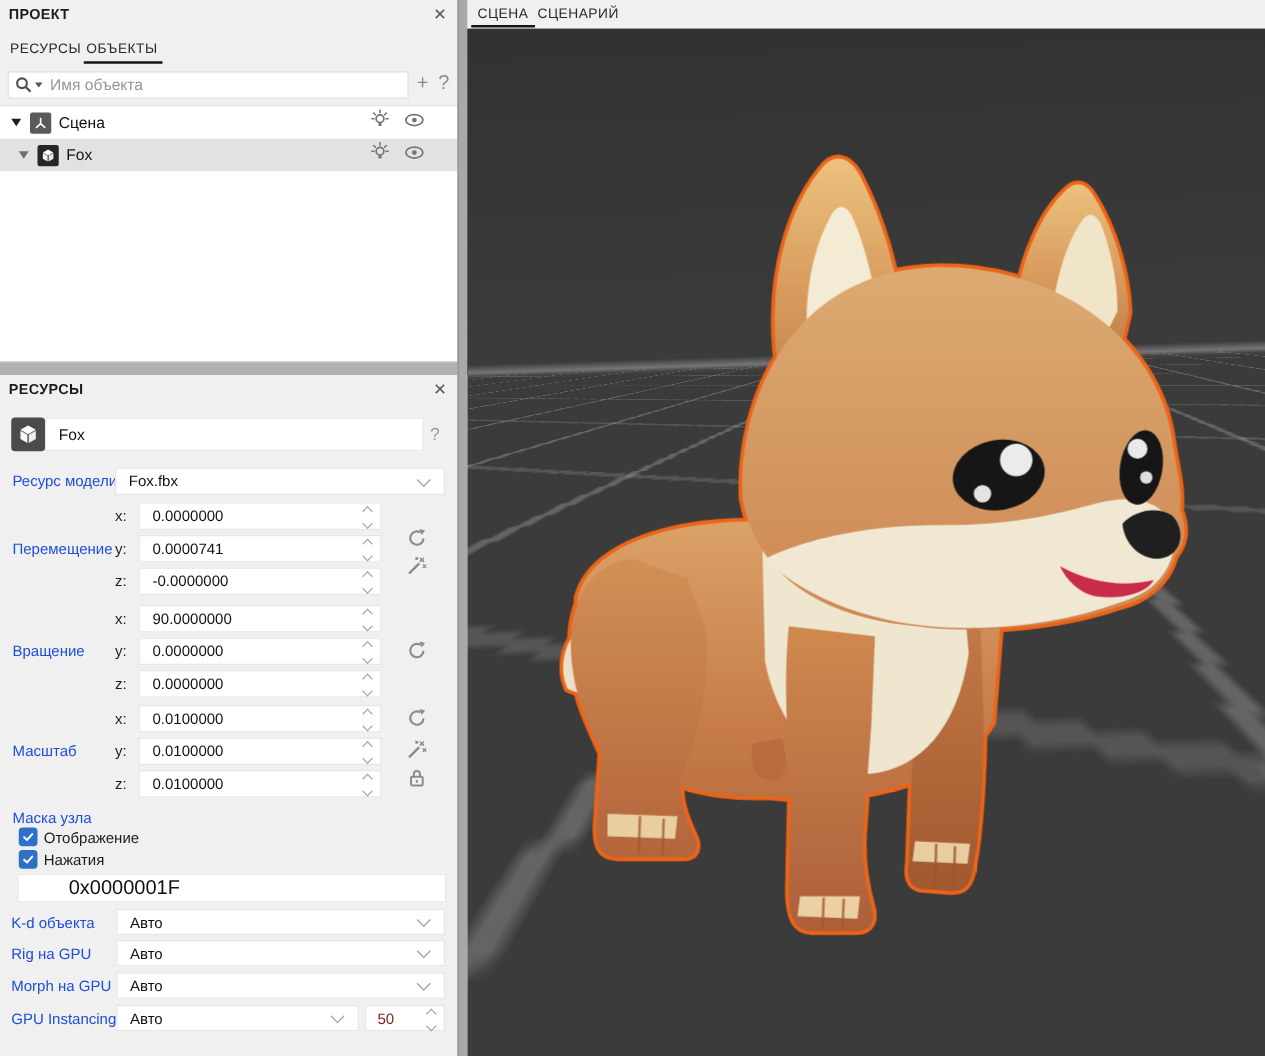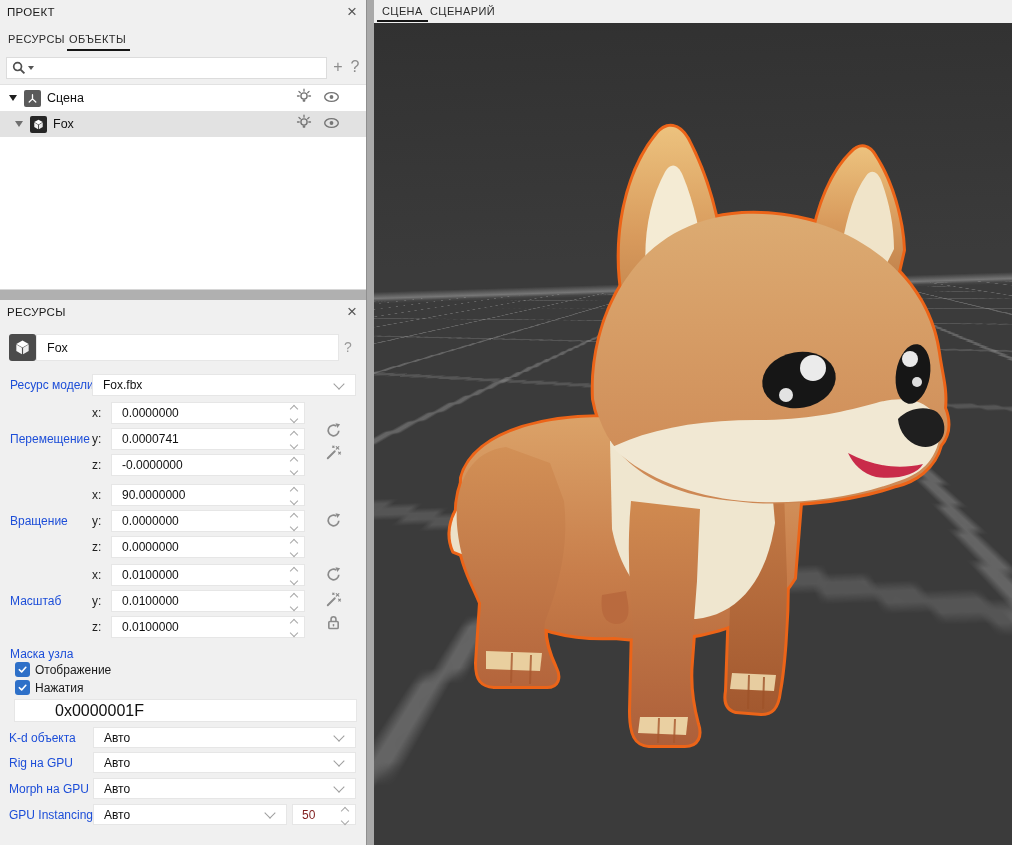--- a/index.html
+++ b/index.html
@@ -2,21 +2,21 @@
 <html><head>
 <meta charset="utf-8">
 <style>
   html,body{margin:0;padding:0;background:#d8d8d8;}
   #app{position:relative;width:1012px;height:845px;overflow:hidden;
        font-family:"Liberation Sans",sans-serif;background:#f0f0f0;
        -webkit-font-smoothing:antialiased;}
   
   .left-col{position:absolute;left:0;top:0;width:366px;height:845px;background:#f0f0f0;}
   .panel-header{position:relative;height:27px;}
-  .panel-title{position:absolute;left:7px;top:6px;font-size:11.5px;font-weight:normal;
+  .panel-title{position:absolute;left:7px;top:6px;font-size:11.5px;font-weight:bold;
                color:#1b1b1b;letter-spacing:.3px;}
   .close-x{position:absolute;right:6px;top:3px;font-size:17px;color:#555;cursor:default;
            width:16px;text-align:center;line-height:18px;}
   .tabs-row{position:absolute;left:0;top:28px;height:24px;}
   .tab{position:absolute;top:5px;font-size:11px;color:#2a2a2a;letter-spacing:.4px;}
   .tab.active::after{content:"";position:absolute;left:-2px;right:-4px;bottom:-6px;
                      height:2.5px;background:#151515;}
   
   .search-field{position:absolute;left:6px;top:57px;width:321px;height:22px;background:#fff;
                 border:1px solid #dcdcdc;box-sizing:border-box;display:flex;align-items:center;}
@@ -121,20 +121,21 @@
       </div>
 
       <div class="search-field">
         <span class="mag-wrap">
           <svg width="14" height="14" viewBox="0 0 14 14">
             <circle cx="5.6" cy="5.6" r="3.9" fill="none" stroke="#4f4f4f" stroke-width="1.7"></circle>
             <line x1="8.6" y1="8.6" x2="12.4" y2="12.4" stroke="#4f4f4f" stroke-width="1.9"></line>
           </svg>
           <span class="mini-tri"></span>
         </span>
+        <input placeholder="Имя объекта" style="">
       </div>
       <span class="side-btn" style="right:20px">+</span>
       <span class="side-btn" style="right:3px">?</span>
 
       <div class="tree">
         <div class="trow">
           <span class="exp"></span>
           <span class="ticon axes">
             <svg width="13" height="13" viewBox="0 0 17 17">
               <path d="M8.5 9 L8.5 3.6 M8.5 9 L4.2 13 M8.5 9 L12.8 13" stroke="#fff" stroke-width="1.7" fill="none" stroke-linecap="round"></path>

